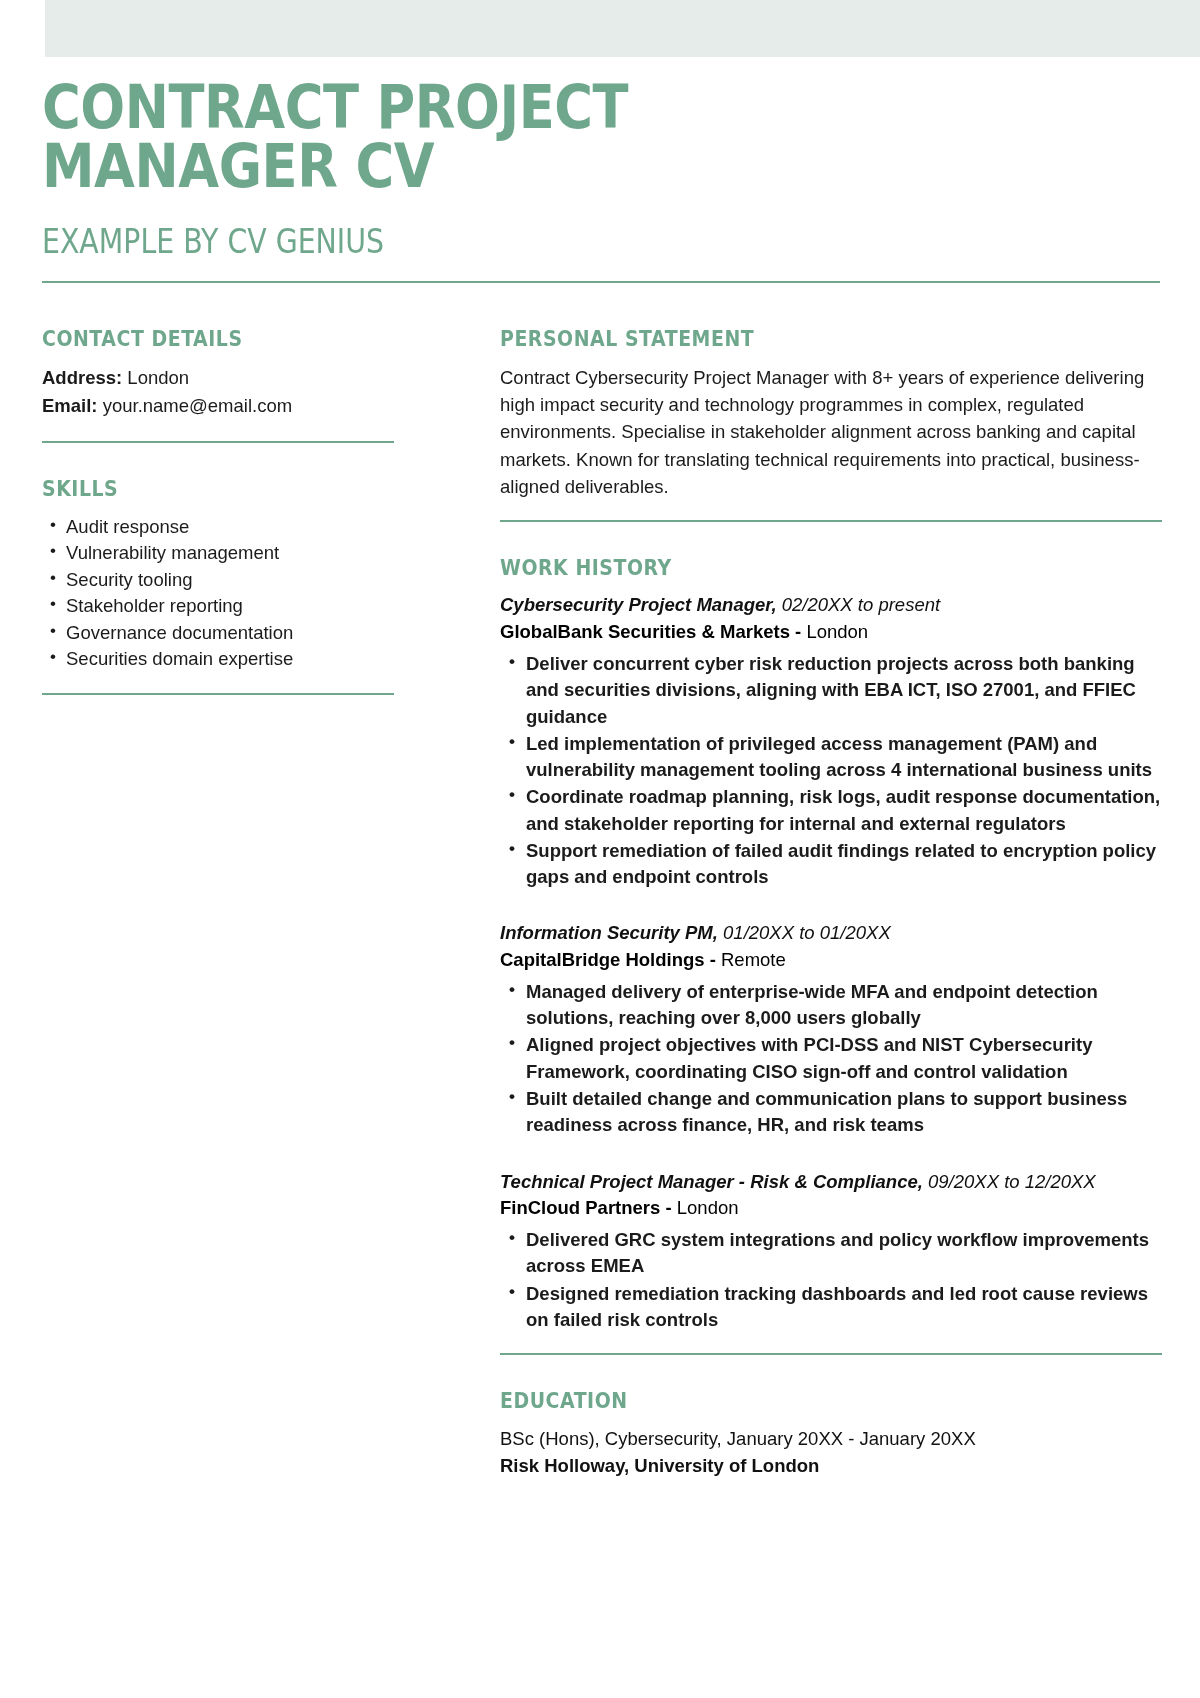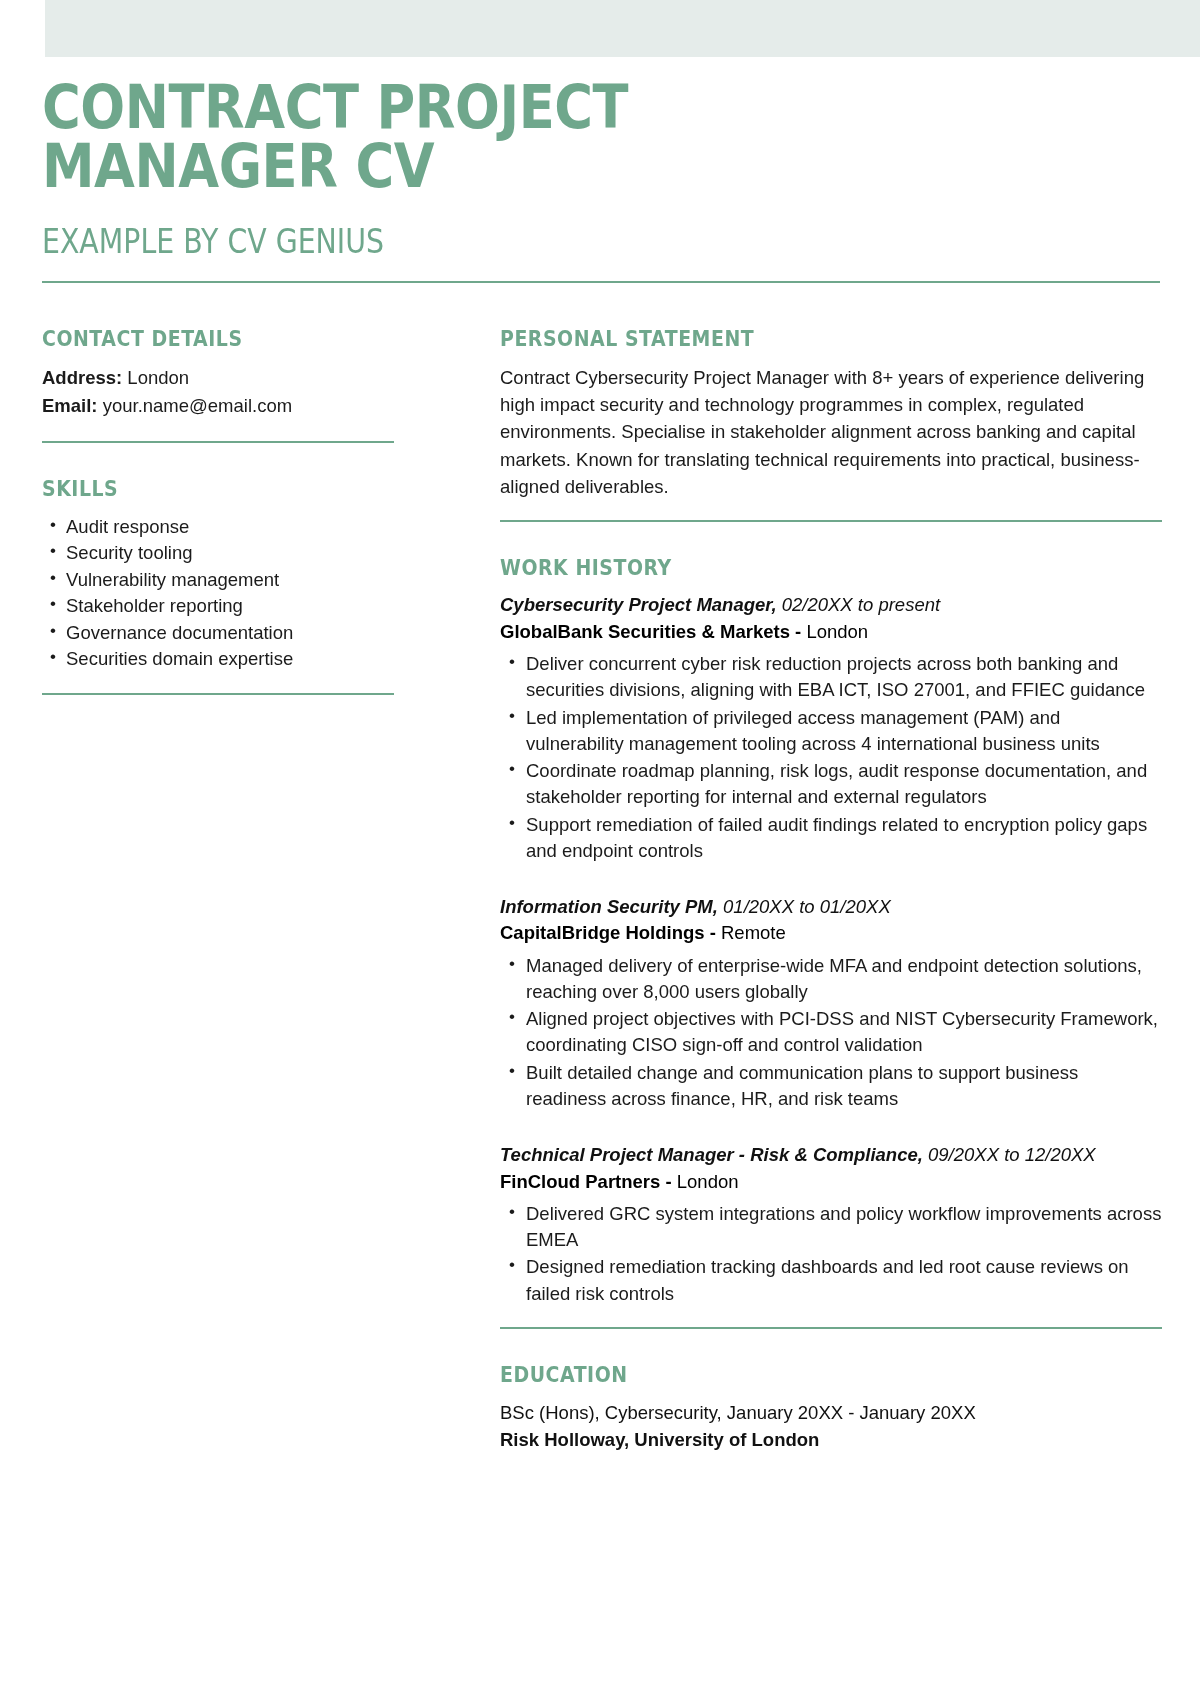--- a/index.html
+++ b/index.html
@@ -159,21 +159,21 @@
 
   .job-company {
     font-size: 18.5px;
     line-height: 1.42;
     font-weight: 700;
     color: #000000;
     margin-bottom: 6px;
   }
   .job-company .normal { font-weight: 400; }
 
-  .bullets { list-style: none; }
+  .bullets { list-style: none; font-weight: bold; }
   .bullet {
     font-size: 18.5px;
     line-height: 1.42;
     color: #1b1b1b;
     position: relative;
     padding-left: 26px;
     margin-bottom: 1px;
   }
   .bullet::before {
     content: "•";
@@ -223,22 +223,22 @@
         </div>
         <div class="sec-rule"></div>
       </section>
 
       <div class="section-spacer-md"></div>
 
       <section>
         <div class="sec-head">SKILLS</div>
         <ul class="skill-list">
           <li class="skill-item">Audit response</li>
+          <li class="skill-item">Vulnerability management</li>
           <li class="skill-item">Security tooling</li>
-          <li class="skill-item">Vulnerability management</li>
           <li class="skill-item">Stakeholder reporting</li>
           <li class="skill-item">Governance documentation</li>
           <li class="skill-item">Securities domain expertise</li>
         </ul>
         <div class="sec-rule"></div>
       </section>
 
     </div>
 
     <div class="col-gap"></div>

